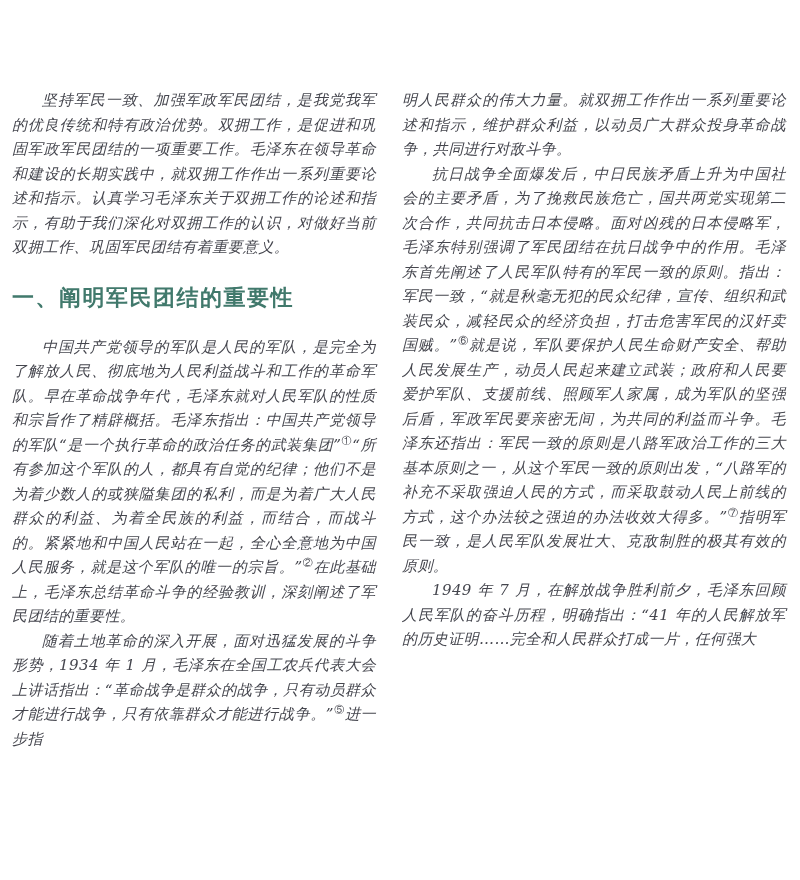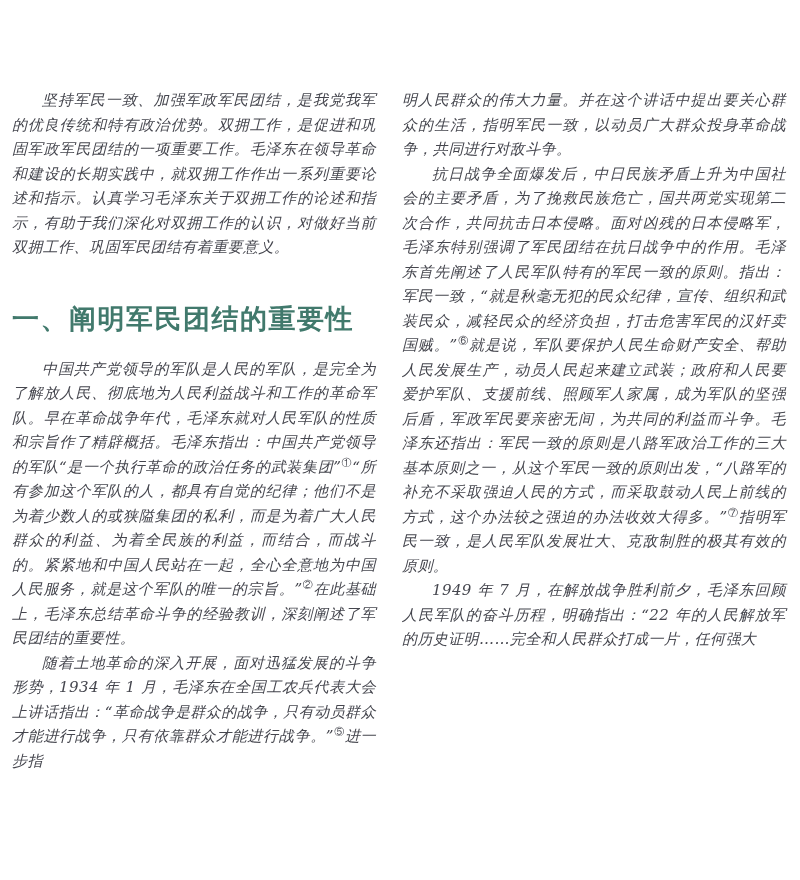--- a/index.html
+++ b/index.html
@@ -28,25 +28,25 @@
     font-style: italic;
     font-size: 15px;
     line-height: 24.5px;
     letter-spacing: 0.4px;
     color: var(--body-color);
     text-align: justify;
     text-indent: 2em;
   }
   p.body-text.no-indent { text-indent: 0; }
   h2.section-heading {
-    margin: 46px 0 24px 0;
+    margin: 24px 0 24px 0;
     font-family: "Liberation Sans", sans-serif;
     font-style: normal;
     font-weight: bold;
-    font-size: 27px;
+    font-size: 22px;
     line-height: 27px;
     letter-spacing: 1.5px;
     color: var(--heading-color);
   }
   sup.ref {
     font-size: 10px;
     font-style: normal;
     line-height: 0;
     vertical-align: super;
   }
@@ -61,21 +61,21 @@
 
     <h2 class="section-heading">一、阐明军民团结的重要性</h2>
 
     <p class="body-text">中国共产党领导的军队是人民的军队，是完全为了解放人民、彻底地为人民利益战斗和工作的革命军队。早在革命战争年代，毛泽东就对人民军队的性质和宗旨作了精辟概括。毛泽东指出：中国共产党领导的军队“是一个执行革命的政治任务的武装集团”<sup class="ref">①</sup>“所有参加这个军队的人，都具有自觉的纪律；他们不是为着少数人的或狭隘集团的私利，而是为着广大人民群众的利益、为着全民族的利益，而结合，而战斗的。紧紧地和中国人民站在一起，全心全意地为中国人民服务，就是这个军队的唯一的宗旨。”<sup class="ref">②</sup>在此基础上，毛泽东总结革命斗争的经验教训，深刻阐述了军民团结的重要性。</p>
 
 
     <p class="body-text">随着土地革命的深入开展，面对迅猛发展的斗争形势，1934 年 1 月，毛泽东在全国工农兵代表大会上讲话指出：“革命战争是群众的战争，只有动员群众才能进行战争，只有依靠群众才能进行战争。”<sup class="ref">⑤</sup>进一步指</p>
   </div>
 
   <div class="col col-right">
-    <p class="body-text no-indent">明人民群众的伟大力量。并在这个讲话中提出要关心群众的生活，指明军民一致，以动员广大群众投身革命战争，共同进行对敌斗争。</p>
+    <p class="body-text no-indent">明人民群众的伟大力量。就双拥工作作出一系列重要论述和指示，维护群众利益，以动员广大群众投身革命战争，共同进行对敌斗争。</p>
 
     <p class="body-text">抗日战争全面爆发后，中日民族矛盾上升为中国社会的主要矛盾，为了挽救民族危亡，国共两党实现第二次合作，共同抗击日本侵略。面对凶残的日本侵略军，毛泽东特别强调了军民团结在抗日战争中的作用。毛泽东首先阐述了人民军队特有的军民一致的原则。指出：军民一致，“就是秋毫无犯的民众纪律，宣传、组织和武装民众，减轻民众的经济负担，打击危害军民的汉奸卖国贼。”<sup class="ref">⑥</sup>就是说，军队要保护人民生命财产安全、帮助人民发展生产，动员人民起来建立武装；政府和人民要爱护军队、支援前线、照顾军人家属，成为军队的坚强后盾，军政军民要亲密无间，为共同的利益而斗争。毛泽东还指出：军民一致的原则是八路军政治工作的三大基本原则之一，从这个军民一致的原则出发，“八路军的补充不采取强迫人民的方式，而采取鼓动人民上前线的方式，这个办法较之强迫的办法收效大得多。”<sup class="ref">⑦</sup>指明军民一致，是人民军队发展壮大、克敌制胜的极其有效的原则。</p>
 
 
-    <p class="body-text">1949 年 7 月，在解放战争胜利前夕，毛泽东回顾人民军队的奋斗历程，明确指出：“22 年的人民解放军的历史证明……完全和人民群众打成一片，任何强大</p>
+    <p class="body-text">1949 年 7 月，在解放战争胜利前夕，毛泽东回顾人民军队的奋斗历程，明确指出：“41 年的人民解放军的历史证明……完全和人民群众打成一片，任何强大</p>
   </div>
 
 </div>
 
 </body></html>

